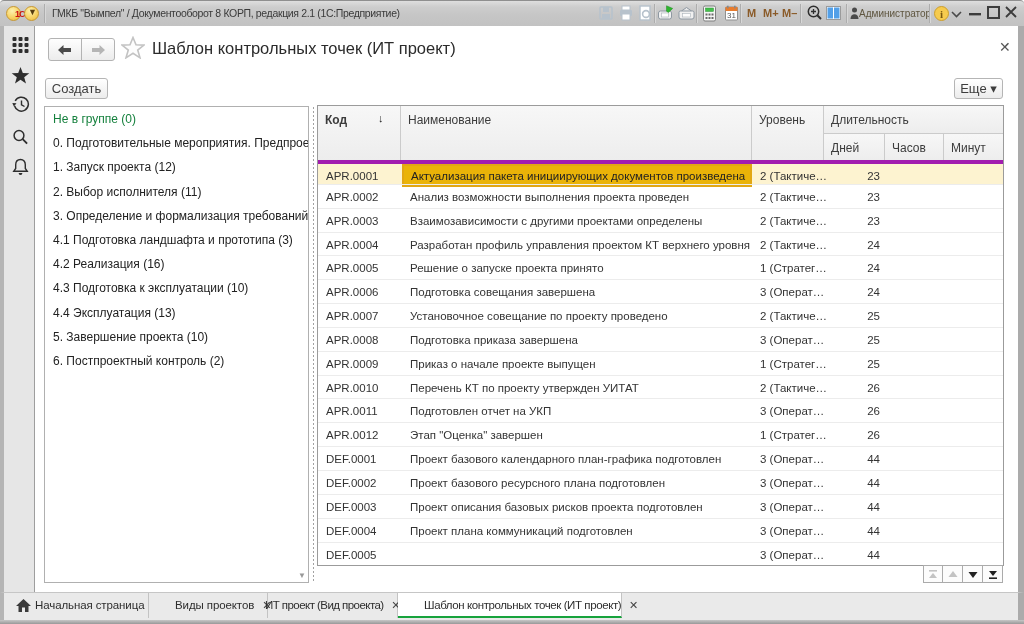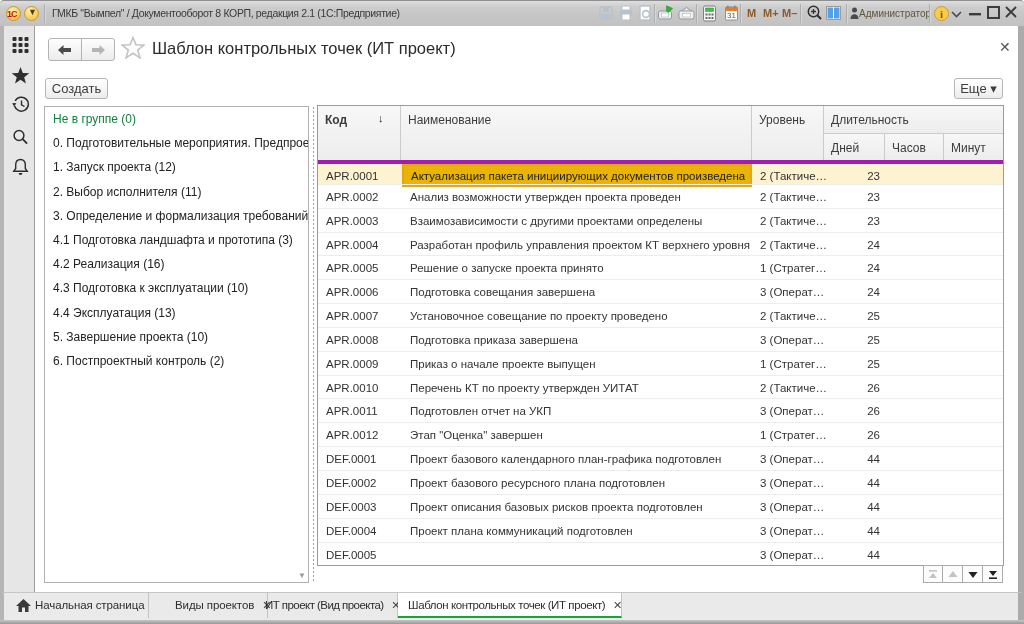--- a/index.html
+++ b/index.html
@@ -9,21 +9,21 @@
 
 
 #titlebar { position:absolute; left:0; top:0; width:1024px; height:26px;
   background:linear-gradient(#dedede 0px, #cdcdcd 6px, #c6c6c6 14px, #c2c2c2 26px);
   border-top:1px solid #8f8f8f; border-radius:4px 4px 0 0; }
 .circle1c { position:absolute; width:15px; height:15px; border-radius:50%;
   background:radial-gradient(circle at 40% 30%, #fdf2b0, #f6d060 60%, #e8b840);
   border:1px solid #c89830; }
 #c1 { left:6px; top:5px; }
 #c2 { left:24px; top:5px; }
-#c1 span { position:absolute; left:0; top:2px; font-size:9px; font-weight:bold; color:#cc1111; letter-spacing:-1px;}
+#c1 span { position:absolute; left:8px; top:2px; font-size:9px; font-weight:bold; color:#cc1111; letter-spacing:-1px;}
 #c2 span { position:absolute; left:3px; top:-0.5px; font-size:9px; color:#553c10; }
 .tsep { position:absolute; top:3px; width:1px; height:19px; background:#adadad; box-shadow:1px 0 0 #d8d8d8; }
 #ttext { position:absolute; left:52px; top:6px; font-size:10.5px; letter-spacing:-0.35px; color:#3a3a3a; }
 .tbico { position:absolute; top:4px; }
 .mtxt { position:absolute; top:6px; font-size:11px; font-weight:bold; color:#8a5a28; }
 #admin { position:absolute; left:859px; top:7px; font-size:10px; color:#5e553f; }
 
 
 #mainframe { position:absolute; left:0; top:26px; width:1024px; height:566px; background:#ffffff;
   border-left:4px solid #b5b5b5; border-right:6px solid #ababab; }
@@ -263,21 +263,21 @@
           <div class="trow" id="selrow">
               <span class="c-code">APR.0001</span>
               <div id="selcell">
                 <span>Актуализация пакета инициирующих документов произведена</span>
               </div>
               <span class="c-lvl">2 (Тактиче…</span>
               <span class="c-days">23</span>
             </div>
           <div class="trow">
               <span class="c-code">APR.0002</span>
-              <span class="c-name">Анализ возможности утвержден проекта проведен</span>
+              <span class="c-name">Анализ возможности выполнения проекта проведен</span>
               <span class="c-lvl">2 (Тактиче…</span>
               <span class="c-days">23</span>
             </div>
           <div class="trow">
               <span class="c-code">APR.0003</span>
               <span class="c-name">Взаимозависимости с другими проектами определены</span>
               <span class="c-lvl">2 (Тактиче…</span>
               <span class="c-days">23</span>
             </div>
           <div class="trow">
@@ -386,17 +386,17 @@
   </div>
 
   <div id="tabbar">
     <div class="tab" style="left:0px; width:145px; padding-left:31px;">Начальная страница
       <svg style="position:absolute; left:12px; top:6px;" width="15" height="14" viewBox="0 0 15 14">
           <path d="M7.5 0 L15 7 H12.5 V13 H9 V8.5 H6 V13 H2.5 V7 H0 Z" fill="#3a3a3a"></path>
         </svg>
     </div>
     <div class="tab" style="left:160px; width:104px; padding-left:11px;">Виды проектов <span class="x">✕</span></div>
     <div class="tab" style="left:249px; width:145px; padding-left:12px; letter-spacing:-0.55px;">ИТ проект (Вид проекта) <span class="x">✕</span></div>
-    <div class="tab" id="tab4" style="left:394px; width:224px; padding-left:10px; letter-spacing:-0.4px;">Шаблон контрольных точек (ИТ проект) <span class="x">✕</span></div>
+    <div class="tab" id="tab4" style="left:394px; width:224px; padding-left:26px; letter-spacing:-0.4px;">Шаблон контрольных точек (ИТ проект) <span class="x">✕</span></div>
   </div>
   <div id="bottomframe"></div>
 
 </div>
 
 </body></html>

